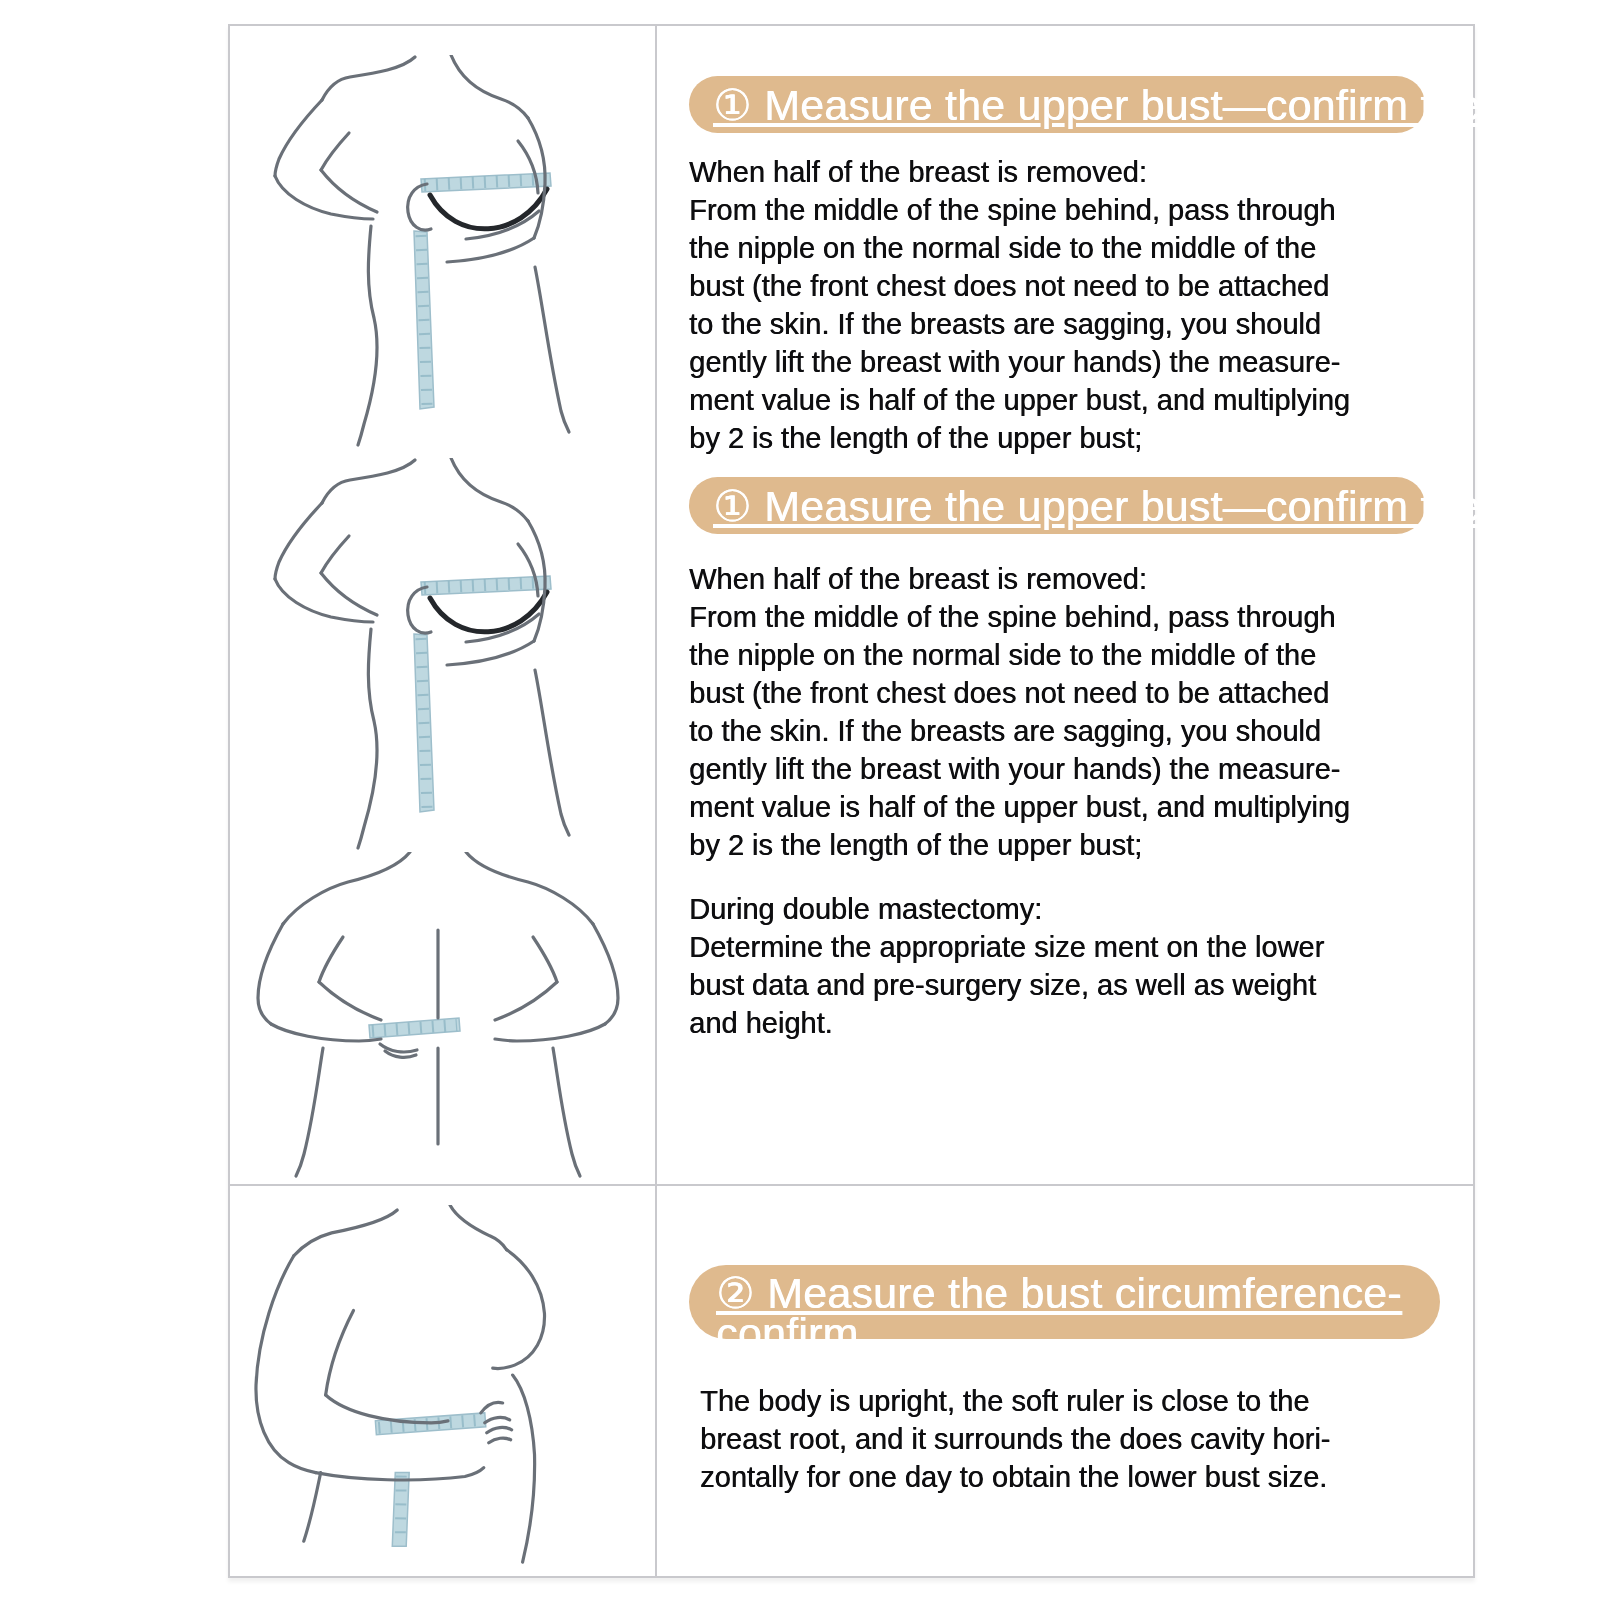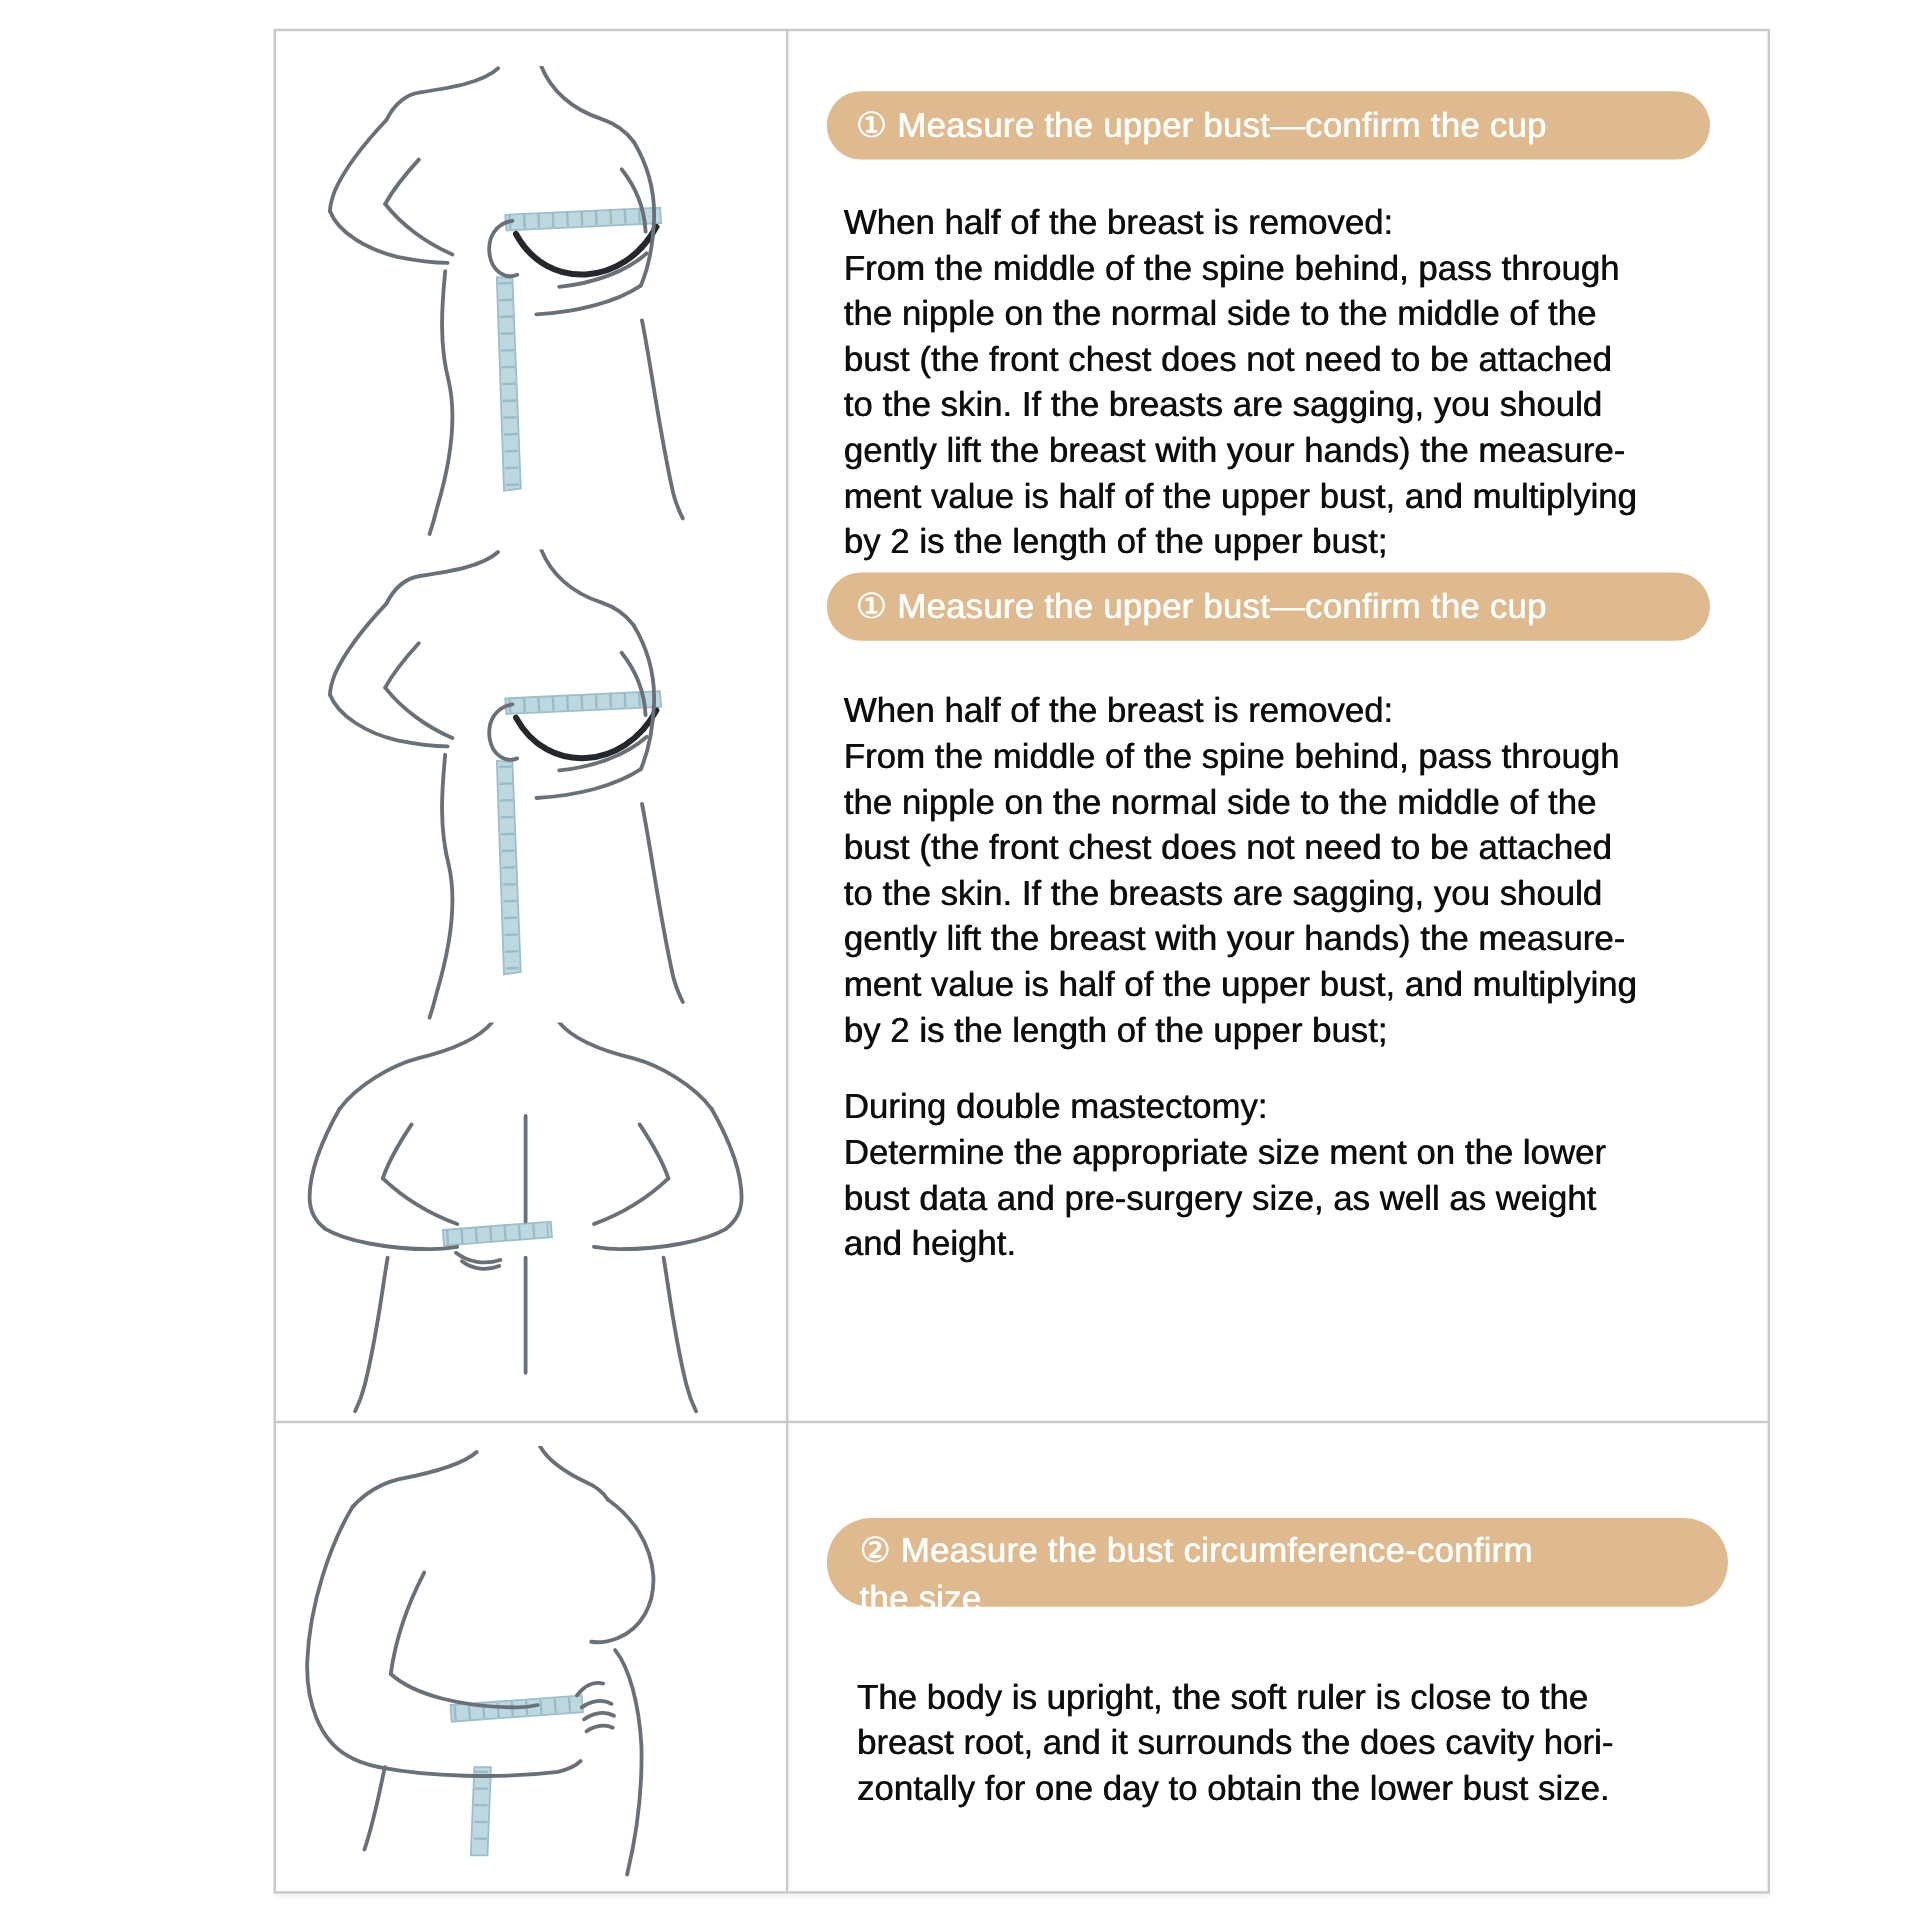--- a/index.html
+++ b/index.html
@@ -8,30 +8,30 @@
     font-family:"Liberation Sans","DejaVu Sans",sans-serif;overflow:hidden;
   }
   .abs{position:absolute;}
   
   .frame{left:228px;top:24px;width:1243px;height:1550px;border:2px solid #c9c9cd;background:#ffffff;box-shadow:0 4px 4px rgba(0,0,0,0.06);}
   .vdivider{left:655px;top:24px;width:2px;height:1552px;background:#c9c9cd;}
   .hdivider{left:228px;top:1184px;width:1245px;height:2px;background:#c9c9cd;}
   
   .pill{
     background:#dfba8e;color:#ffffff;border-radius:46px;
-    font-size:29px;font-weight:400;text-shadow:0.6px 0 0 #ffffff;
+    font-size:43px;font-weight:400;text-shadow:0.6px 0 0 #ffffff;
     display:flex;align-items:center;padding:0 24px;box-sizing:border-box;
-    white-space:pre;letter-spacing:0.2px;
+    white-space:pre;letter-spacing:0.2px;text-decoration:underline;
   }
   .pill.single{height:57px;border-radius:29px;}
   .pill.double{display:block;white-space:pre-line;line-height:40px;padding:8px 24px 0 27px;}
   
   .para{
     font-size:29px;line-height:38px;color:#0e0e10;font-weight:400;
-    text-shadow:0.5px 0 0 #0e0e10;white-space:pre;margin:14px;
+    text-shadow:0.5px 0 0 #0e0e10;white-space:pre;margin:0;
   }
   
   .fig{position:absolute;}
   .fig svg{display:block;width:100%;height:100%;}
 </style>
 </head>
 <body>
 
 <svg width="0" height="0" style="position:absolute" aria-hidden="true">
   <defs>

